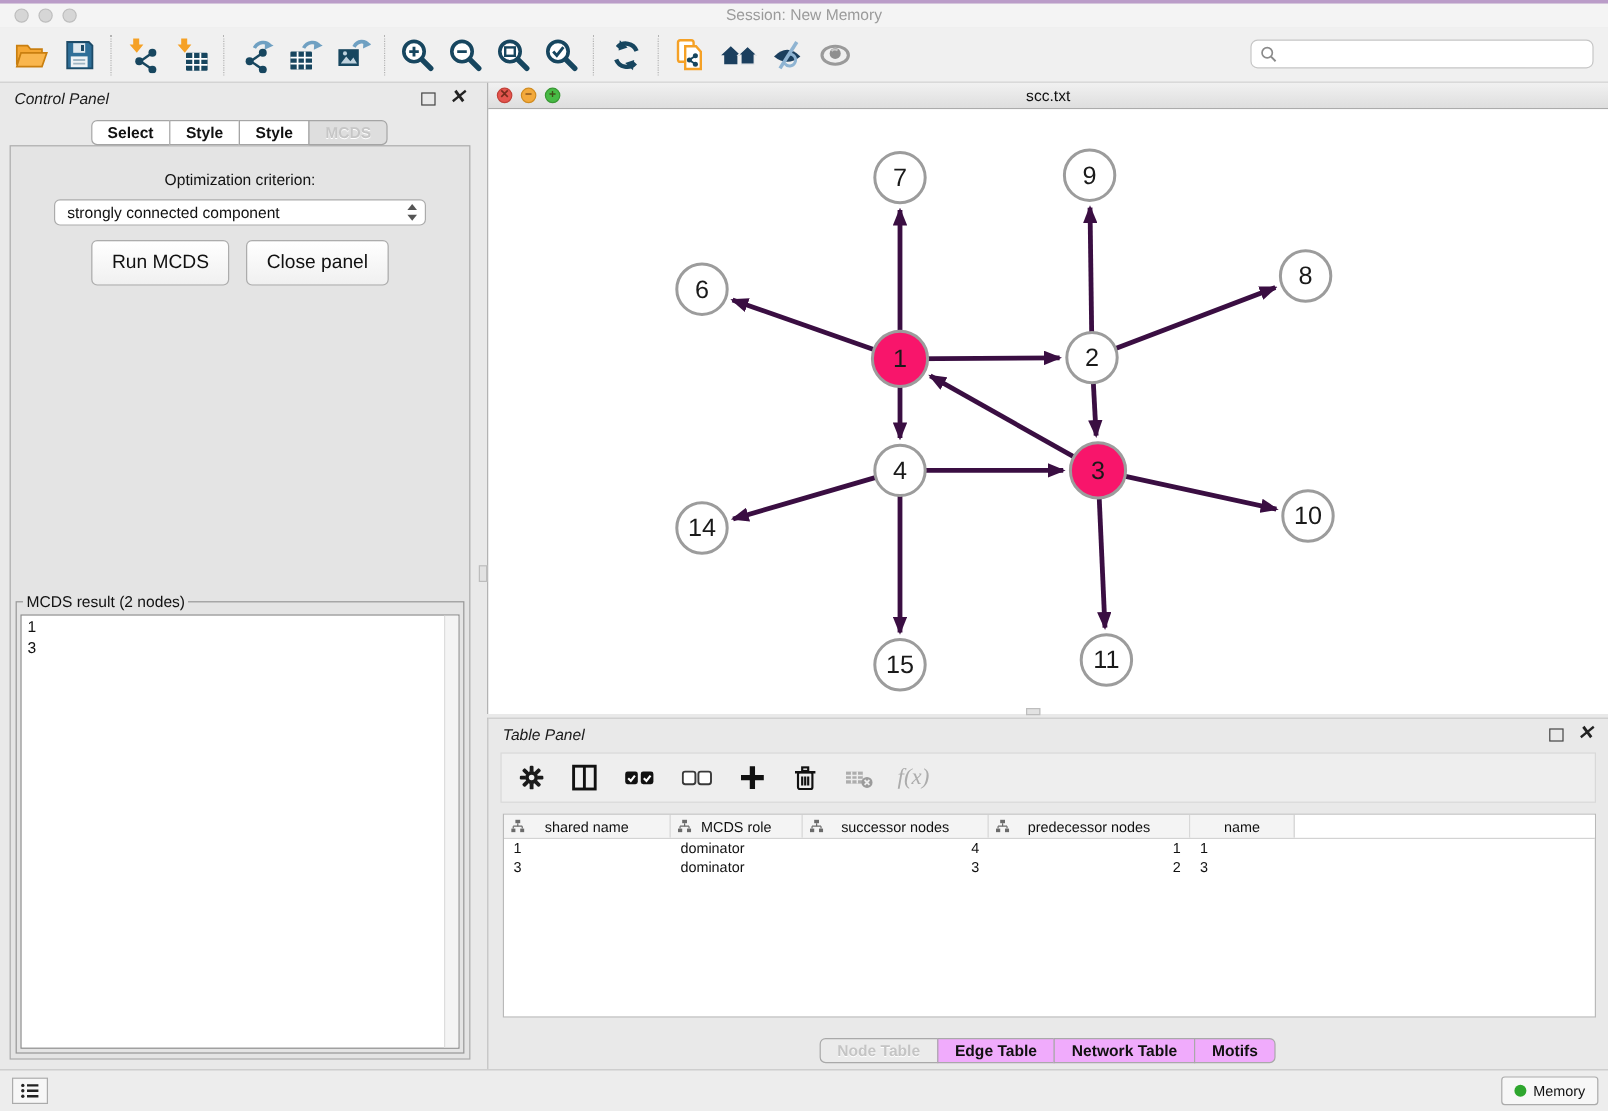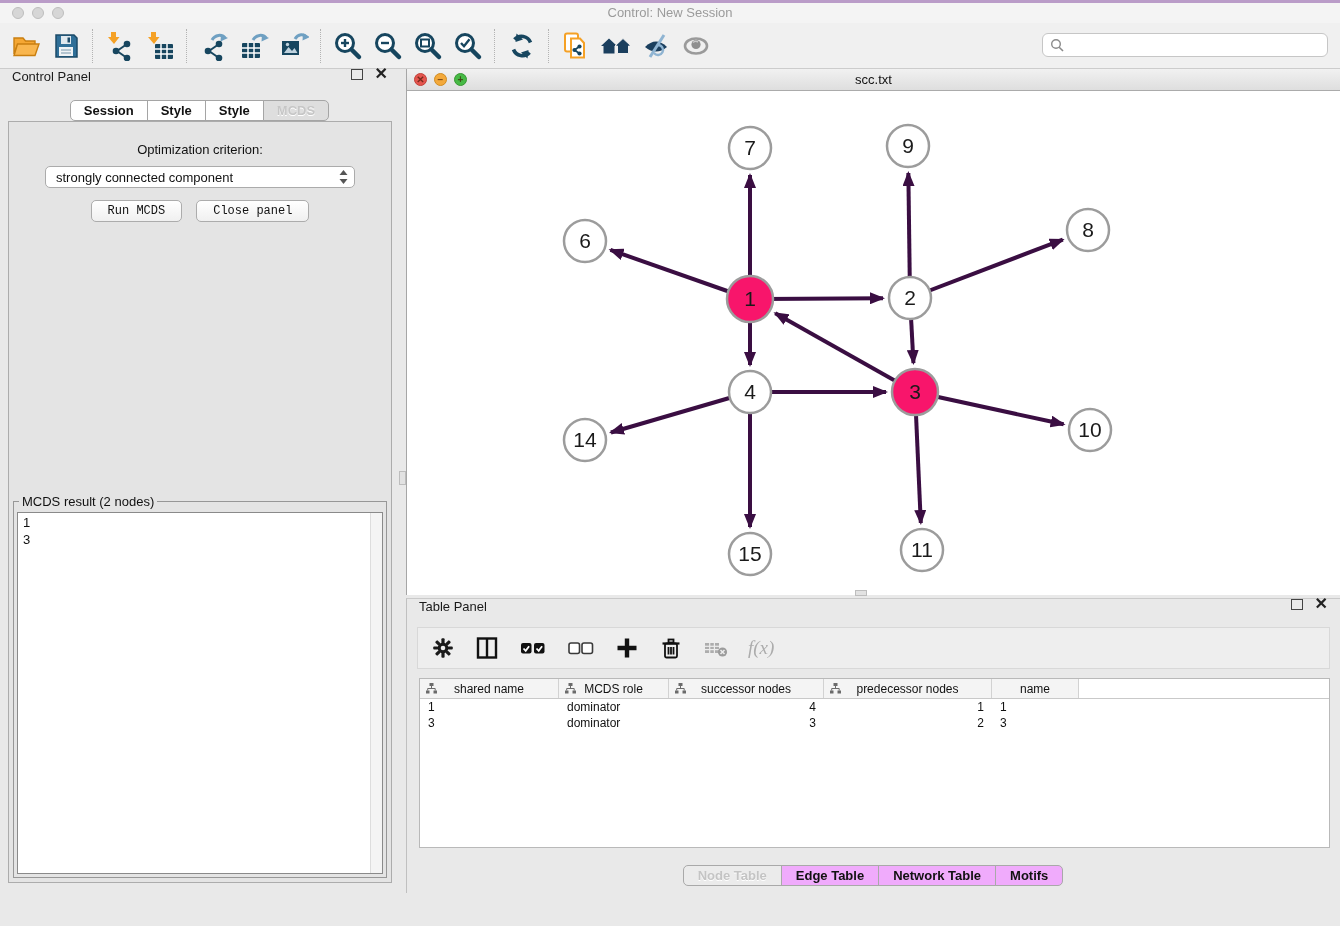--- a/index.html
+++ b/index.html
@@ -14,37 +14,37 @@
   
   .toolbar{position:absolute;top:20px;left:0;right:0;height:46px;background:#F0F0F0;
            border-bottom:1px solid #CCCCCC;display:flex;align-items:center;padding-left:6px;box-sizing:border-box;}
   .tbtn{width:40px;height:40px;display:flex;align-items:center;justify-content:center;background:none;border:none;padding:0;}
   .tsep{width:1px;height:34px;border-left:1px dotted #B3B3B3;margin:0 6px;}
   .search{position:absolute;right:12px;top:10px;width:286px;height:24px;background:#fff;border:1px solid #C6C6C6;
           border-radius:6px;display:flex;align-items:center;padding:0 7px;box-sizing:border-box;}
   .search input{border:none;outline:none;flex:1;font-size:13px;background:transparent;font-family:inherit;}
   
   .control-panel{position:absolute;left:0;top:66px;width:400px;height:818px;}
-  .panel-header{height:26px;display:flex;padding:0 12px;font-size:13px;color:#1A1A1A;}
+  .panel-header{height:26px;display:flex;align-items:center;padding:0 12px;font-size:13px;color:#1A1A1A;font-style:italic;}
   .panel-header .spacer{flex:1;}
   .float-icon{width:10px;height:9px;border:1.5px solid #444;margin-right:12px;}
   .close-icon{font-size:16px;font-weight:bold;color:#222;line-height:10px;}
   .cp-tabs{position:absolute;top:31px;left:0;right:0;display:flex;justify-content:center;z-index:2;}
   .tab{background:#fff;border:1px solid #A5A5A5;padding:2px 13px;font-size:13px;font-weight:bold;margin-left:-1px;color:#111;}
   .tab.first{border-radius:5px 0 0 5px;}
   .tab.last{border-radius:0 5px 5px 0;}
   .tab.disabled{background:#DEDEDE;color:#C6C6C6;text-shadow:0 1px 0 #fff;}
   .cp-body{position:absolute;top:52px;left:8px;right:8px;bottom:4px;background:#E4E4E4;border:1px solid #ACACAC;}
   .opt-label{margin-top:20px;text-align:center;font-size:13px;}
   .dropdown{margin:9px auto 0;width:310px;height:22px;background:#fff;border:1px solid #ABABAB;border-radius:5px;
             display:flex;align-items:center;padding:0 5px 0 10px;font-size:13px;box-sizing:border-box;}
   .dropdown .dd-label{flex:1;}
   .btn-row{display:flex;justify-content:center;gap:14px;margin-top:12px;}
-  .pbtn{height:22px;background:linear-gradient(#FFFFFF,#F0F0F0);border:1px solid #ACACAC;border-radius:5px;
-        font-size:12px;padding:0 16px;font-family:Liberation Mono, monospace;color:#111;}
+  .pbtn{height:38px;background:linear-gradient(#FFFFFF,#F0F0F0);border:1px solid #ACACAC;border-radius:5px;
+        font-size:16px;padding:0 16px;font-family:Liberation Sans, sans-serif;color:#111;}
   .result-fieldset{position:absolute;left:4px;right:4px;top:372px;bottom:4px;border:1px solid #979797;
                    margin:0;padding:3px;}
   .result-fieldset legend{font-size:13px;padding:0 3px;margin-left:2px;margin-top:21px;}
   .result-area{position:relative;background:#fff;border:1px solid #8A8A8A;height:100%;box-sizing:border-box;
                font-size:13px;padding:1px 5px;white-space:pre;line-height:17px;overflow:hidden;}
   .result-scroll{position:absolute;right:0;top:0;bottom:0;width:11px;background:#F4F4F4;border-left:1px solid #DDD;}
   
   .network-window{position:absolute;left:406px;top:66px;width:934px;height:526px;border-left:1px solid #A6A6A6;box-sizing:border-box;}
   .nw-titlebar{height:22px;background:linear-gradient(#F1F1F1,#DEDEDE);border-bottom:1px solid #ABABAB;
                position:relative;display:flex;align-items:center;box-sizing:border-box;}
@@ -89,21 +89,21 @@
 <body>
 
 <div id="app">
 
   <div class="titlebar">
     <div class="traffic">
       <span class="tl"></span>
       <span class="tl"></span>
       <span class="tl"></span>
     </div>
-    <div class="win-title">Control: New Session</div>
+    <div class="win-title">Session: New Memory</div>
   </div>
 
   <div class="toolbar">
     <button class="tbtn">
       <svg width="30" height="30" viewBox="0 0 30 30">
         <path d="M3 7 h9 l2.5 3 H24 v4 H6.5 L3 23 Z" fill="#F5A733" stroke="#C97F10" stroke-width="1.4"></path>
         <path d="M6.5 13 H28 L24 24.5 H3 Z" fill="#F9B64E" stroke="#C97F10" stroke-width="1.4"></path>
       </svg>
     </button>
     <button class="tbtn">
@@ -260,21 +260,21 @@
   </div>
 
   <div class="control-panel">
     <div class="panel-header">
       <span>Control Panel</span>
       <span class="spacer"></span>
       <span class="float-icon"></span>
       <span class="close-icon">✕</span>
     </div>
     <div class="cp-tabs">
-      <span class="tab first">Session</span>
+      <span class="tab first">Select</span>
       <span class="tab">Style</span>
       <span class="tab">Style</span>
       <span class="tab last disabled">MCDS</span>
     </div>
     <div class="cp-body">
       <div class="opt-label">Optimization criterion:</div>
       <div class="dropdown">
         <span class="dd-label">strongly connected component</span>
         <svg width="11" height="16" viewBox="0 0 11 16">
           <path d="M5.5 1 L9.5 6 H1.5 Z" fill="#555"></path>
@@ -543,14 +543,34 @@
         </div>
     </div>
     <div class="tp-tabs">
       <span class="seg first disabled">Node Table</span>
       <span class="seg">Edge Table</span>
       <span class="seg">Network Table</span>
       <span class="seg last">Motifs</span>
     </div>
   </div>
 
+  <div class="statusbar">
+    <button class="list-btn">
+      <svg width="16" height="14" viewBox="0 0 16 14">
+        <g fill="#222">
+          <circle cx="2" cy="2.5" r="1.4"></circle>
+            <circle cx="2" cy="7" r="1.4"></circle>
+            <circle cx="2" cy="11.5" r="1.4"></circle>
+        </g>
+        <g stroke="#222" stroke-width="2">
+          <line x1="5.5" y1="2.5" x2="15" y2="2.5"></line>
+            <line x1="5.5" y1="7" x2="15" y2="7"></line>
+            <line x1="5.5" y1="11.5" x2="15" y2="11.5"></line>
+        </g>
+      </svg>
+    </button>
+    <button class="memory-btn">
+      <span class="mem-dot"></span>
+      <span>Memory</span>
+    </button>
+  </div>
 
 </div>
 
 </body></html>

